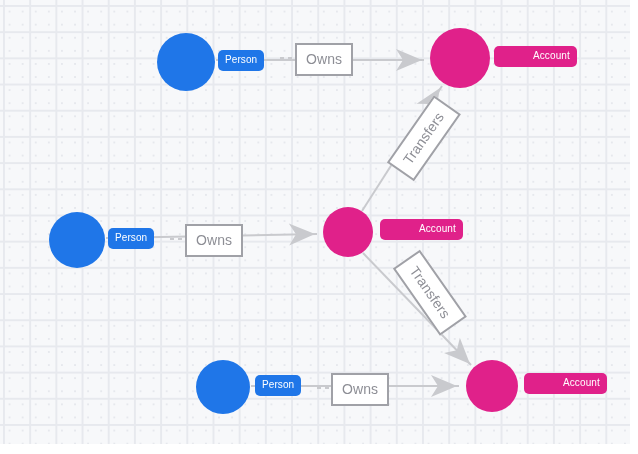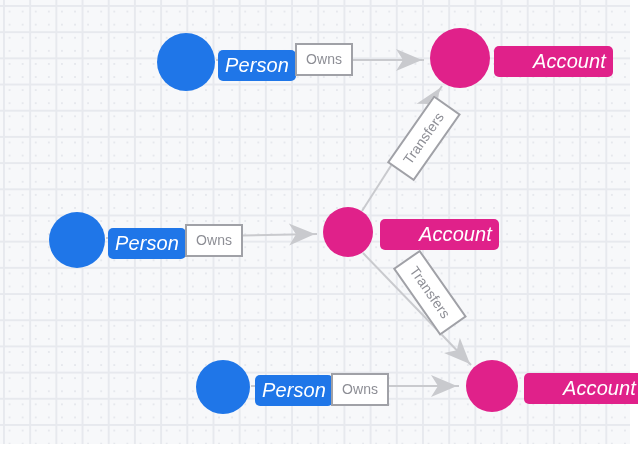--- a/index.html
+++ b/index.html
@@ -64,27 +64,26 @@
     border-radius: 50%;
     box-sizing: border-box;
   }
   .node.person { background: #1f76e8; }
   .node.account { background: #e0218a; }
 
   .node-badge {
     position: absolute;
     border-radius: 5px;
     color: #ffffff;
-    font-size: 20px;
+    font-size: 10px;
     line-height: 1;
     padding: 5px 7px 6px 7px;
     white-space: nowrap;
     box-sizing: border-box;
     letter-spacing: 0.1px;
-    font-style: italic;
   }
   .node-badge.person { background: #1f76e8; }
   .node-badge.account { background: #e0218a; padding-left: 39px; }
 
   .edge-label-box {
     position: absolute;
     background: #ffffff;
     border: 2.5px solid #a0a1a7;
     color: #8d8e95;
     font-size: 14px;

